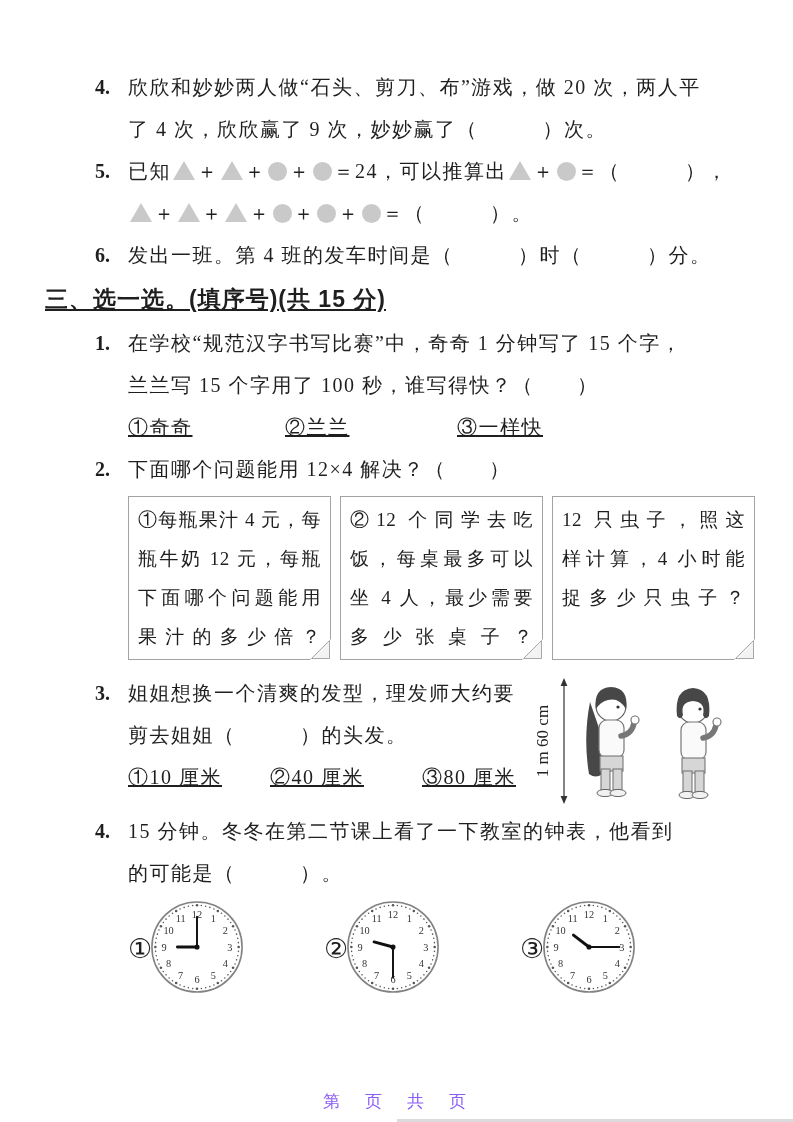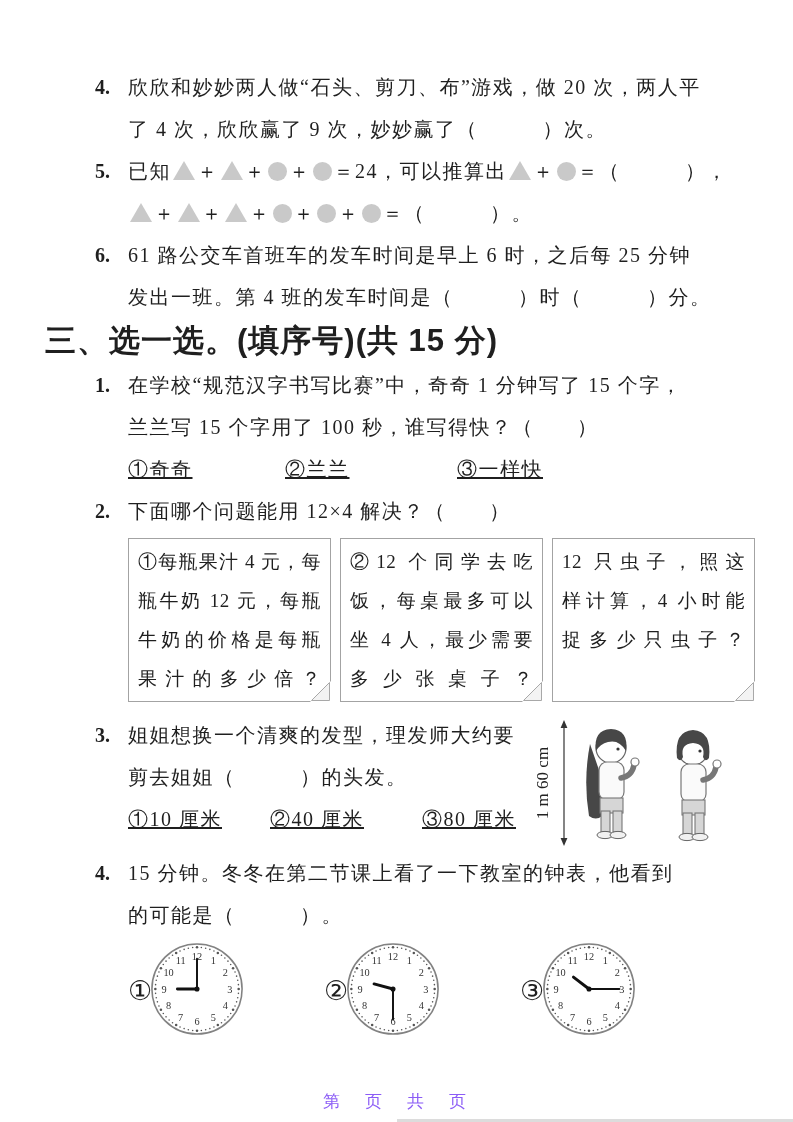--- a/index.html
+++ b/index.html
@@ -12,21 +12,21 @@
 
   .q { position:relative; padding-left:33px; }
   .qnum {
     position:absolute; left:0; top:0; width:30px;
     font-weight:bold; font-size:20px; line-height:42px;
   }
   .qline { font-size:20px; line-height:42px; letter-spacing:1.5px; white-space:nowrap; }
 
   .sec-heading {
     margin-left:-50px; font-family:"Liberation Sans","DejaVu Sans",sans-serif;
-    font-weight:bold; font-size:31px; line-height:46px; letter-spacing:1px;
+    font-weight:bold; font-size:23px; line-height:46px; letter-spacing:1px;text-decoration:underline;
   }
 
   .opt-row { display:flex; font-size:20px; line-height:42px; letter-spacing:1.5px;text-decoration:underline; }
   .opt-row .opt { white-space:nowrap; }
   .q1-opts .opt:nth-child(1){ width:157px; }
   .q1-opts .opt:nth-child(2){ width:172px; }
   .q3-opts .opt:nth-child(1){ width:142px; }
   .q3-opts .opt:nth-child(2){ width:152px; }
 
   
@@ -84,21 +84,20 @@
     </div>
 
     <div class="q">
       <span class="qnum">5.</span>
       <div class="qline"><span class="tok">已知</span><span class="shape-tri"></span><span class="tok">＋</span><span class="shape-tri"></span><span class="tok">＋</span><span class="shape-circ"></span><span class="tok">＋</span><span class="shape-circ"></span><span class="tok">＝24，可以推算出</span><span class="shape-tri"></span><span class="tok">＋</span><span class="shape-circ"></span><span class="tok">＝（　　　），</span></div>
       <div class="qline"><span class="shape-tri"></span><span class="tok">＋</span><span class="shape-tri"></span><span class="tok">＋</span><span class="shape-tri"></span><span class="tok">＋</span><span class="shape-circ"></span><span class="tok">＋</span><span class="shape-circ"></span><span class="tok">＋</span><span class="shape-circ"></span><span class="tok">＝（　　　）。</span></div>
     </div>
 
     <div class="q">
       <span class="qnum">6.</span>
-      <div class="qline">61 路公交车首班车的发车时间是早上 6 时，之后每 25 分钟</div>
       <div class="qline">发出一班。第 4 班的发车时间是（　　　）时（　　　）分。</div>
     </div>
 
     <div class="sec-heading">三、选一选。(填序号)(共 15 分)</div>
 
     <div class="q">
       <span class="qnum">1.</span>
       <div class="qline">在学校“规范汉字书写比赛”中，奇奇 1 分钟写了 15 个字，</div>
       <div class="qline">兰兰写 15 个字用了 100 秒，谁写得快？（　　）</div>
       <div class="opt-row q1-opts">
@@ -108,21 +107,21 @@
       </div>
     </div>
 
     <div class="q">
       <span class="qnum">2.</span>
       <div class="qline">下面哪个问题能用 12×4 解决？（　　）</div>
       <div class="box-row">
         <div class="qbox">
           <div class="box-line">①每瓶果汁 4 元，每</div>
           <div class="box-line">瓶牛奶 12 元，每瓶</div>
-          <div class="box-line">牛奶的价格是每瓶</div>
+          <div class="box-line">下面哪个问题能用</div>
           <div class="box-line">果汁的多少倍？</div>
           <svg class="fold" width="21" height="21" viewBox="0 0 21 21">
             <path d="M0 21 L21 0 L21 21 Z" fill="#ffffff"></path>
             <path d="M1.5 19.5 L19.5 1.5 L19.5 19.5 Z" fill="#f3f3f3" stroke="#a8a8a8" stroke-width="1"></path>
           </svg>
         </div>
         <div class="qbox">
           <div class="box-line">②12 个同学去吃</div>
           <div class="box-line">饭，每桌最多可以</div>
           <div class="box-line">坐 4 人，最少需要</div>

